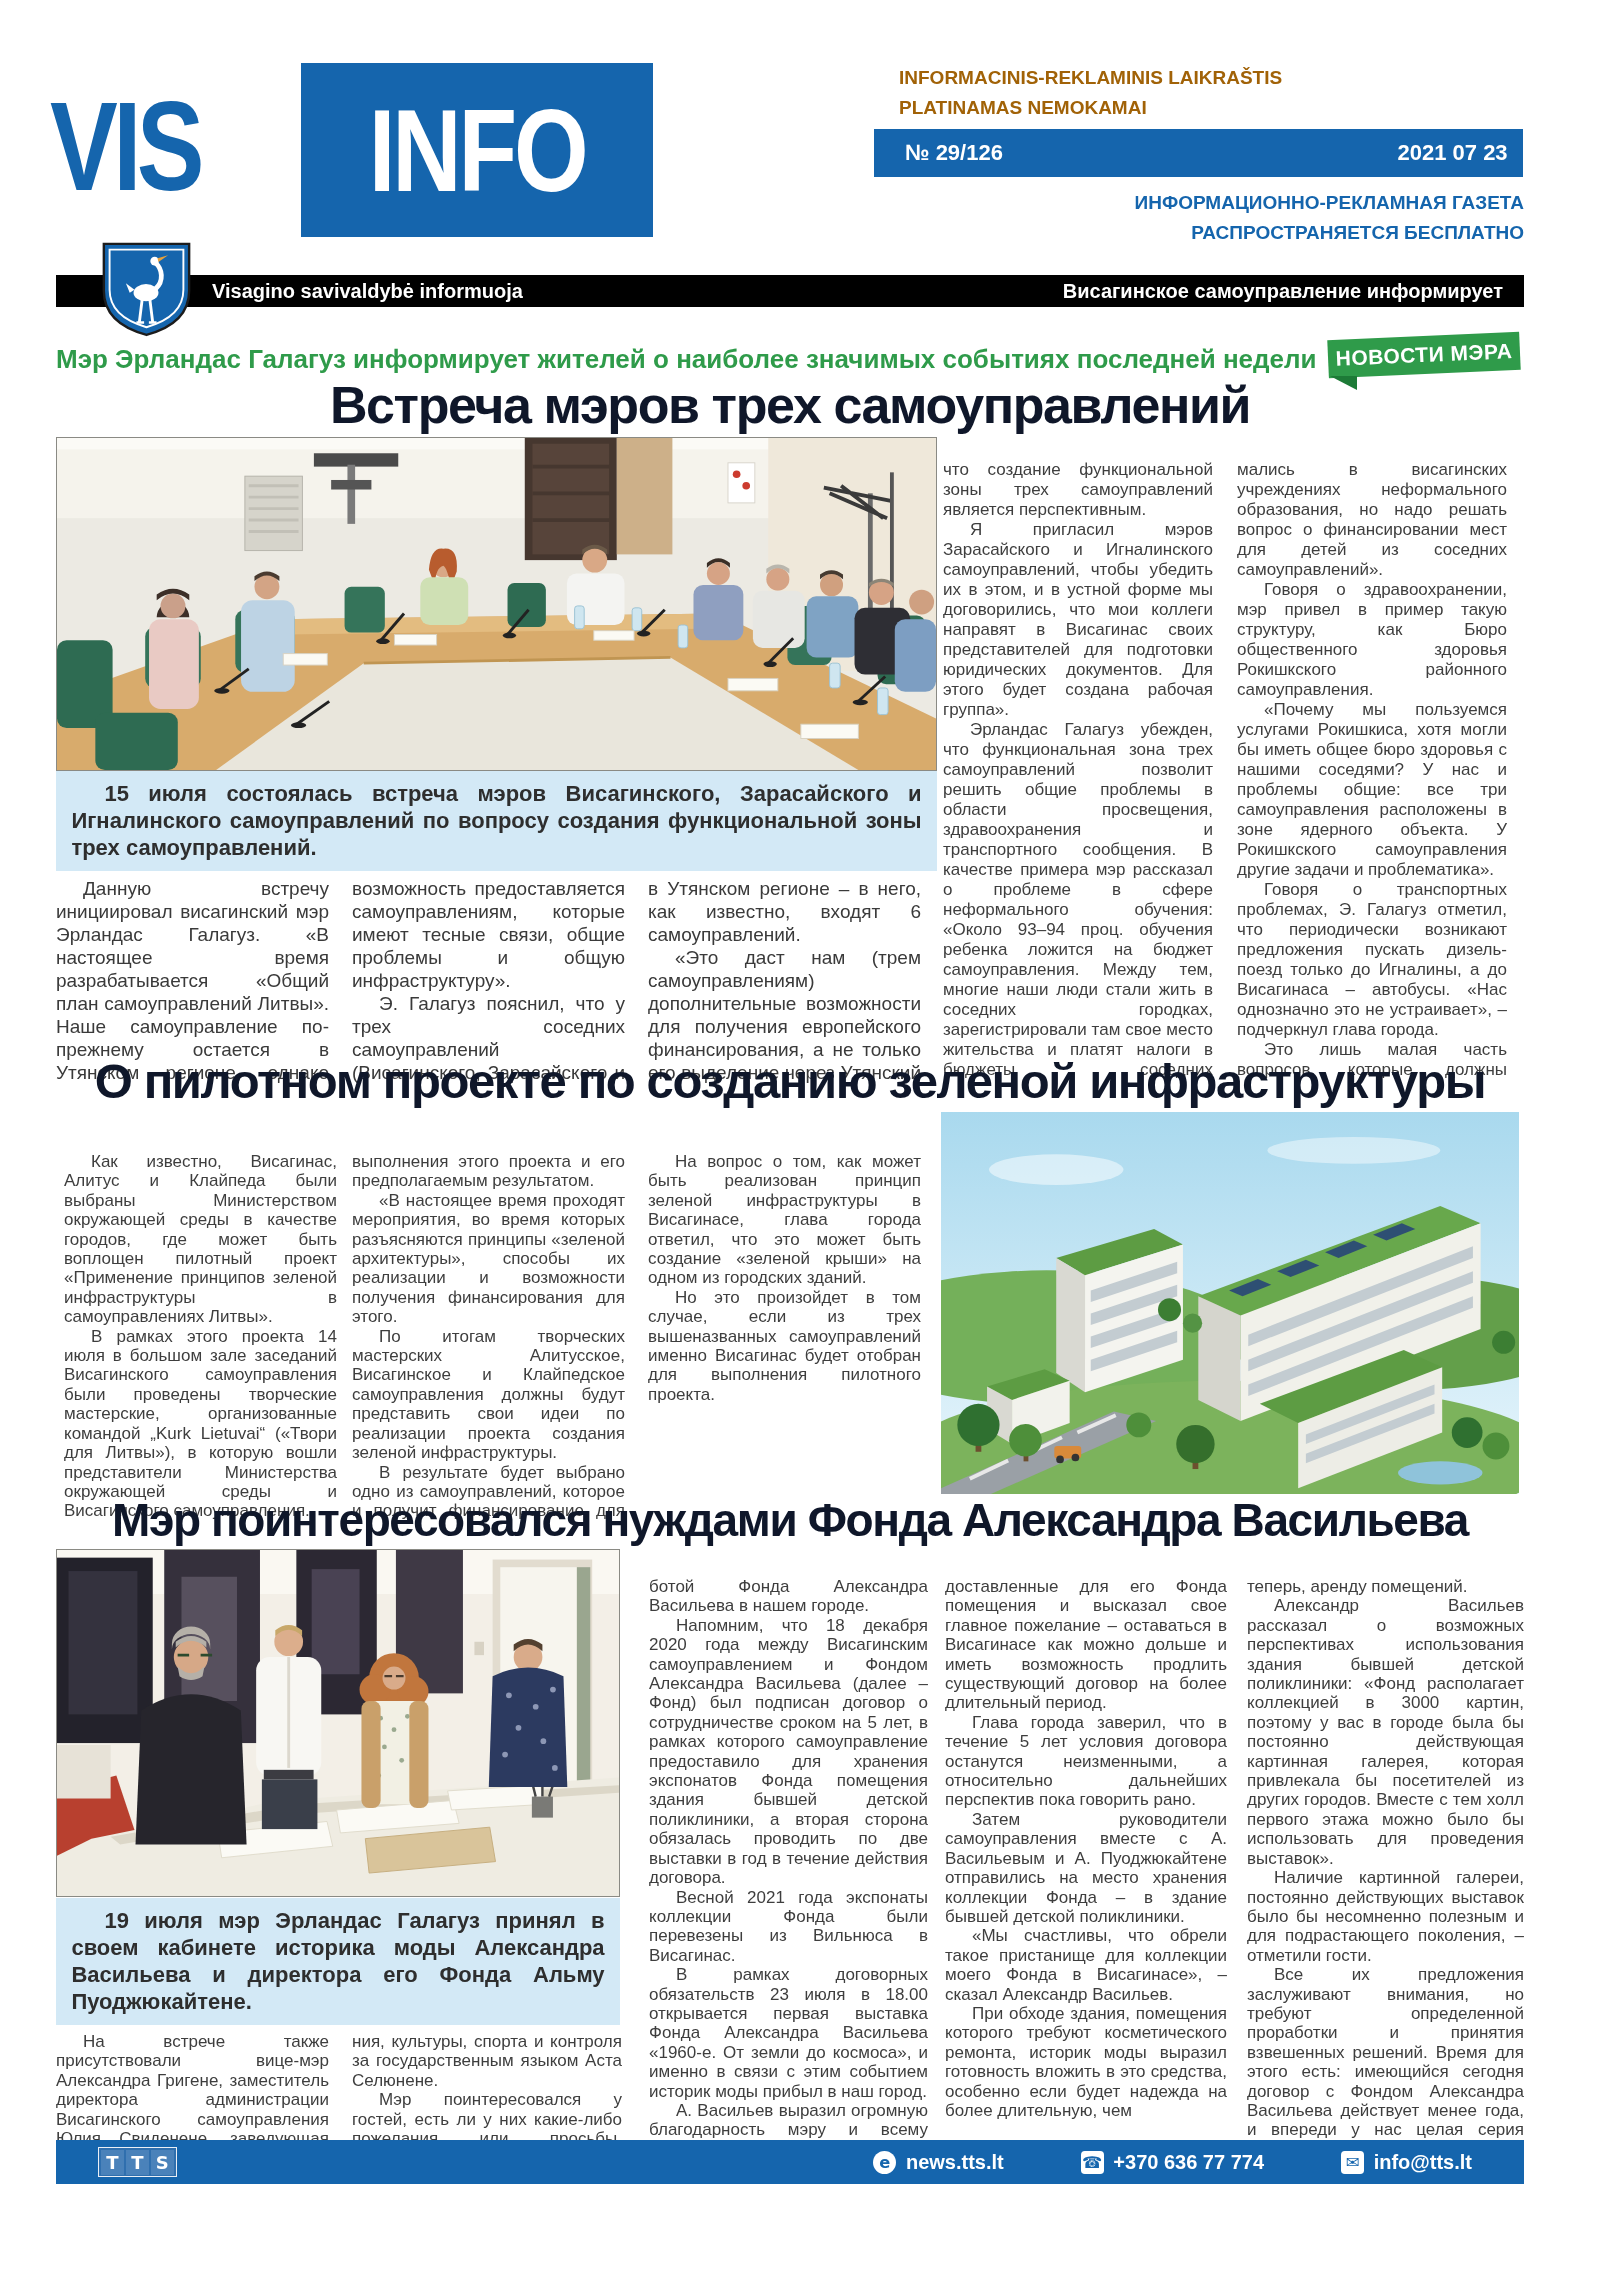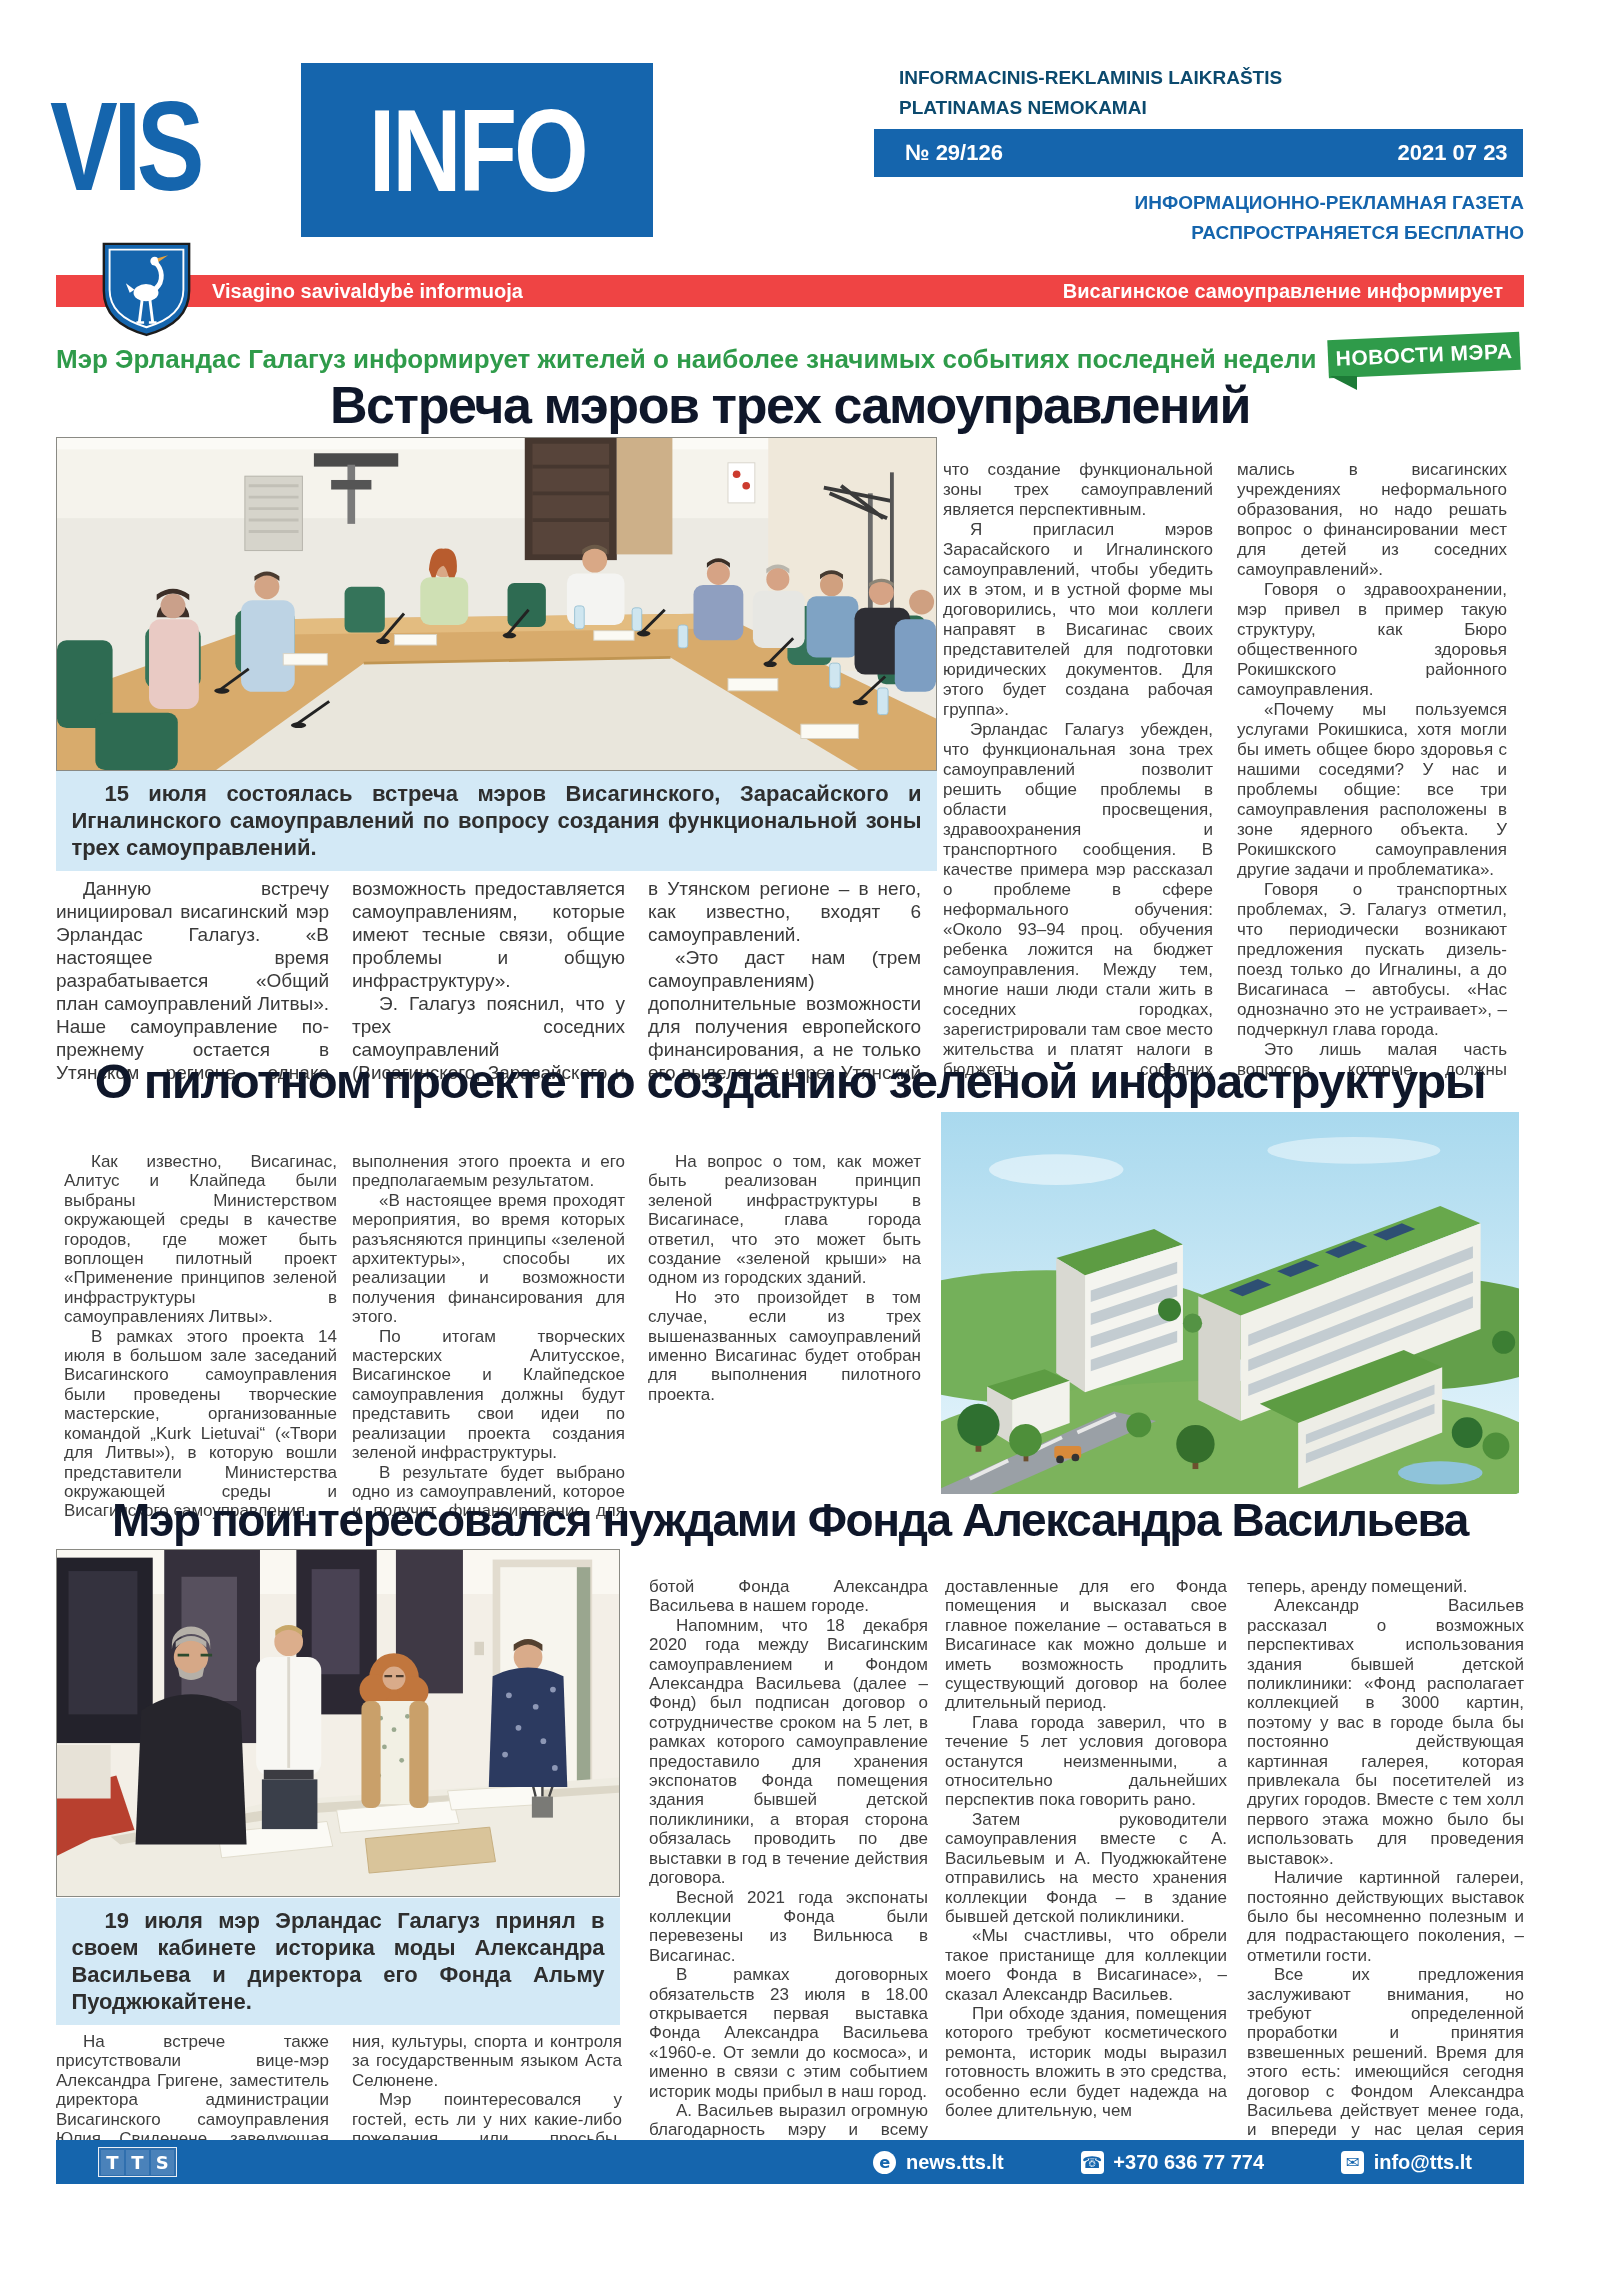--- a/index.html
+++ b/index.html
@@ -4,28 +4,28 @@
 <style>
   html,body{margin:0;padding:0;background:#ffffff;}
   .page{position:relative;width:1618px;height:2270px;background:#fff;overflow:hidden;
         font-family:"Liberation Sans",sans-serif;color:#3b3b3b;}
   
   .vis{position:absolute;left:50px;top:83px;font-size:127px;font-weight:bold;color:#1565ad;
        line-height:1;letter-spacing:-5.8px;transform:scaleX(.80);transform-origin:left top;}
   .info-box{position:absolute;left:301px;top:63px;width:352px;height:174px;background:#1565ad;
        display:flex;align-items:center;justify-content:center;}
   .info-box span{color:#fff;font-size:117px;font-weight:bold;letter-spacing:-3.8px;transform:scaleX(.82);}
-  .tag-lt{position:absolute;left:899px;top:63px;color:#0c4a6e;font-size:19px;font-weight:bold;line-height:30px;}
+  .tag-lt{position:absolute;left:899px;top:63px;color:#a16207;font-size:19px;font-weight:bold;line-height:30px;}
   .issue-bar{position:absolute;left:874px;top:129px;width:649px;height:48px;background:#1565ad;
        display:flex;align-items:center;justify-content:space-between;padding:0 15.4px 0 31px;box-sizing:border-box;
        color:#ffffff;font-size:22px;font-weight:bold;}
   .tag-ru{position:absolute;right:94px;top:188px;color:#1565ad;font-size:19px;font-weight:bold;
        text-align:right;line-height:30px;}
   
-  .muni-bar{position:absolute;left:56px;top:275px;width:1468px;height:32px;background:#ef4444;
+  .muni-bar{position:absolute;left:56px;top:275px;width:1468px;height:32px;background:#000000;
        display:flex;align-items:center;justify-content:space-between;
        padding:0 21px 0 156px;box-sizing:border-box;color:#fff;font-size:20px;font-weight:bold;}
   .coat{position:absolute;left:100px;top:240px;width:93px;height:99px;}
   
   .kicker{position:absolute;left:56px;top:344px;font-size:26px;font-weight:bold;color:#2f9b4a;}
   .badge{position:absolute;left:1328px;top:336px;width:192px;height:38px;background:#2f9b4a;
        transform:rotate(-2.5deg);display:flex;align-items:center;justify-content:center;
        color:#fff;font-size:21px;font-weight:bold;letter-spacing:0.5px;}
   .badge-fold{position:absolute;left:1330px;top:376px;width:0;height:0;
        border-top:14.4px solid #1d7b37;border-left:27px solid transparent;}

